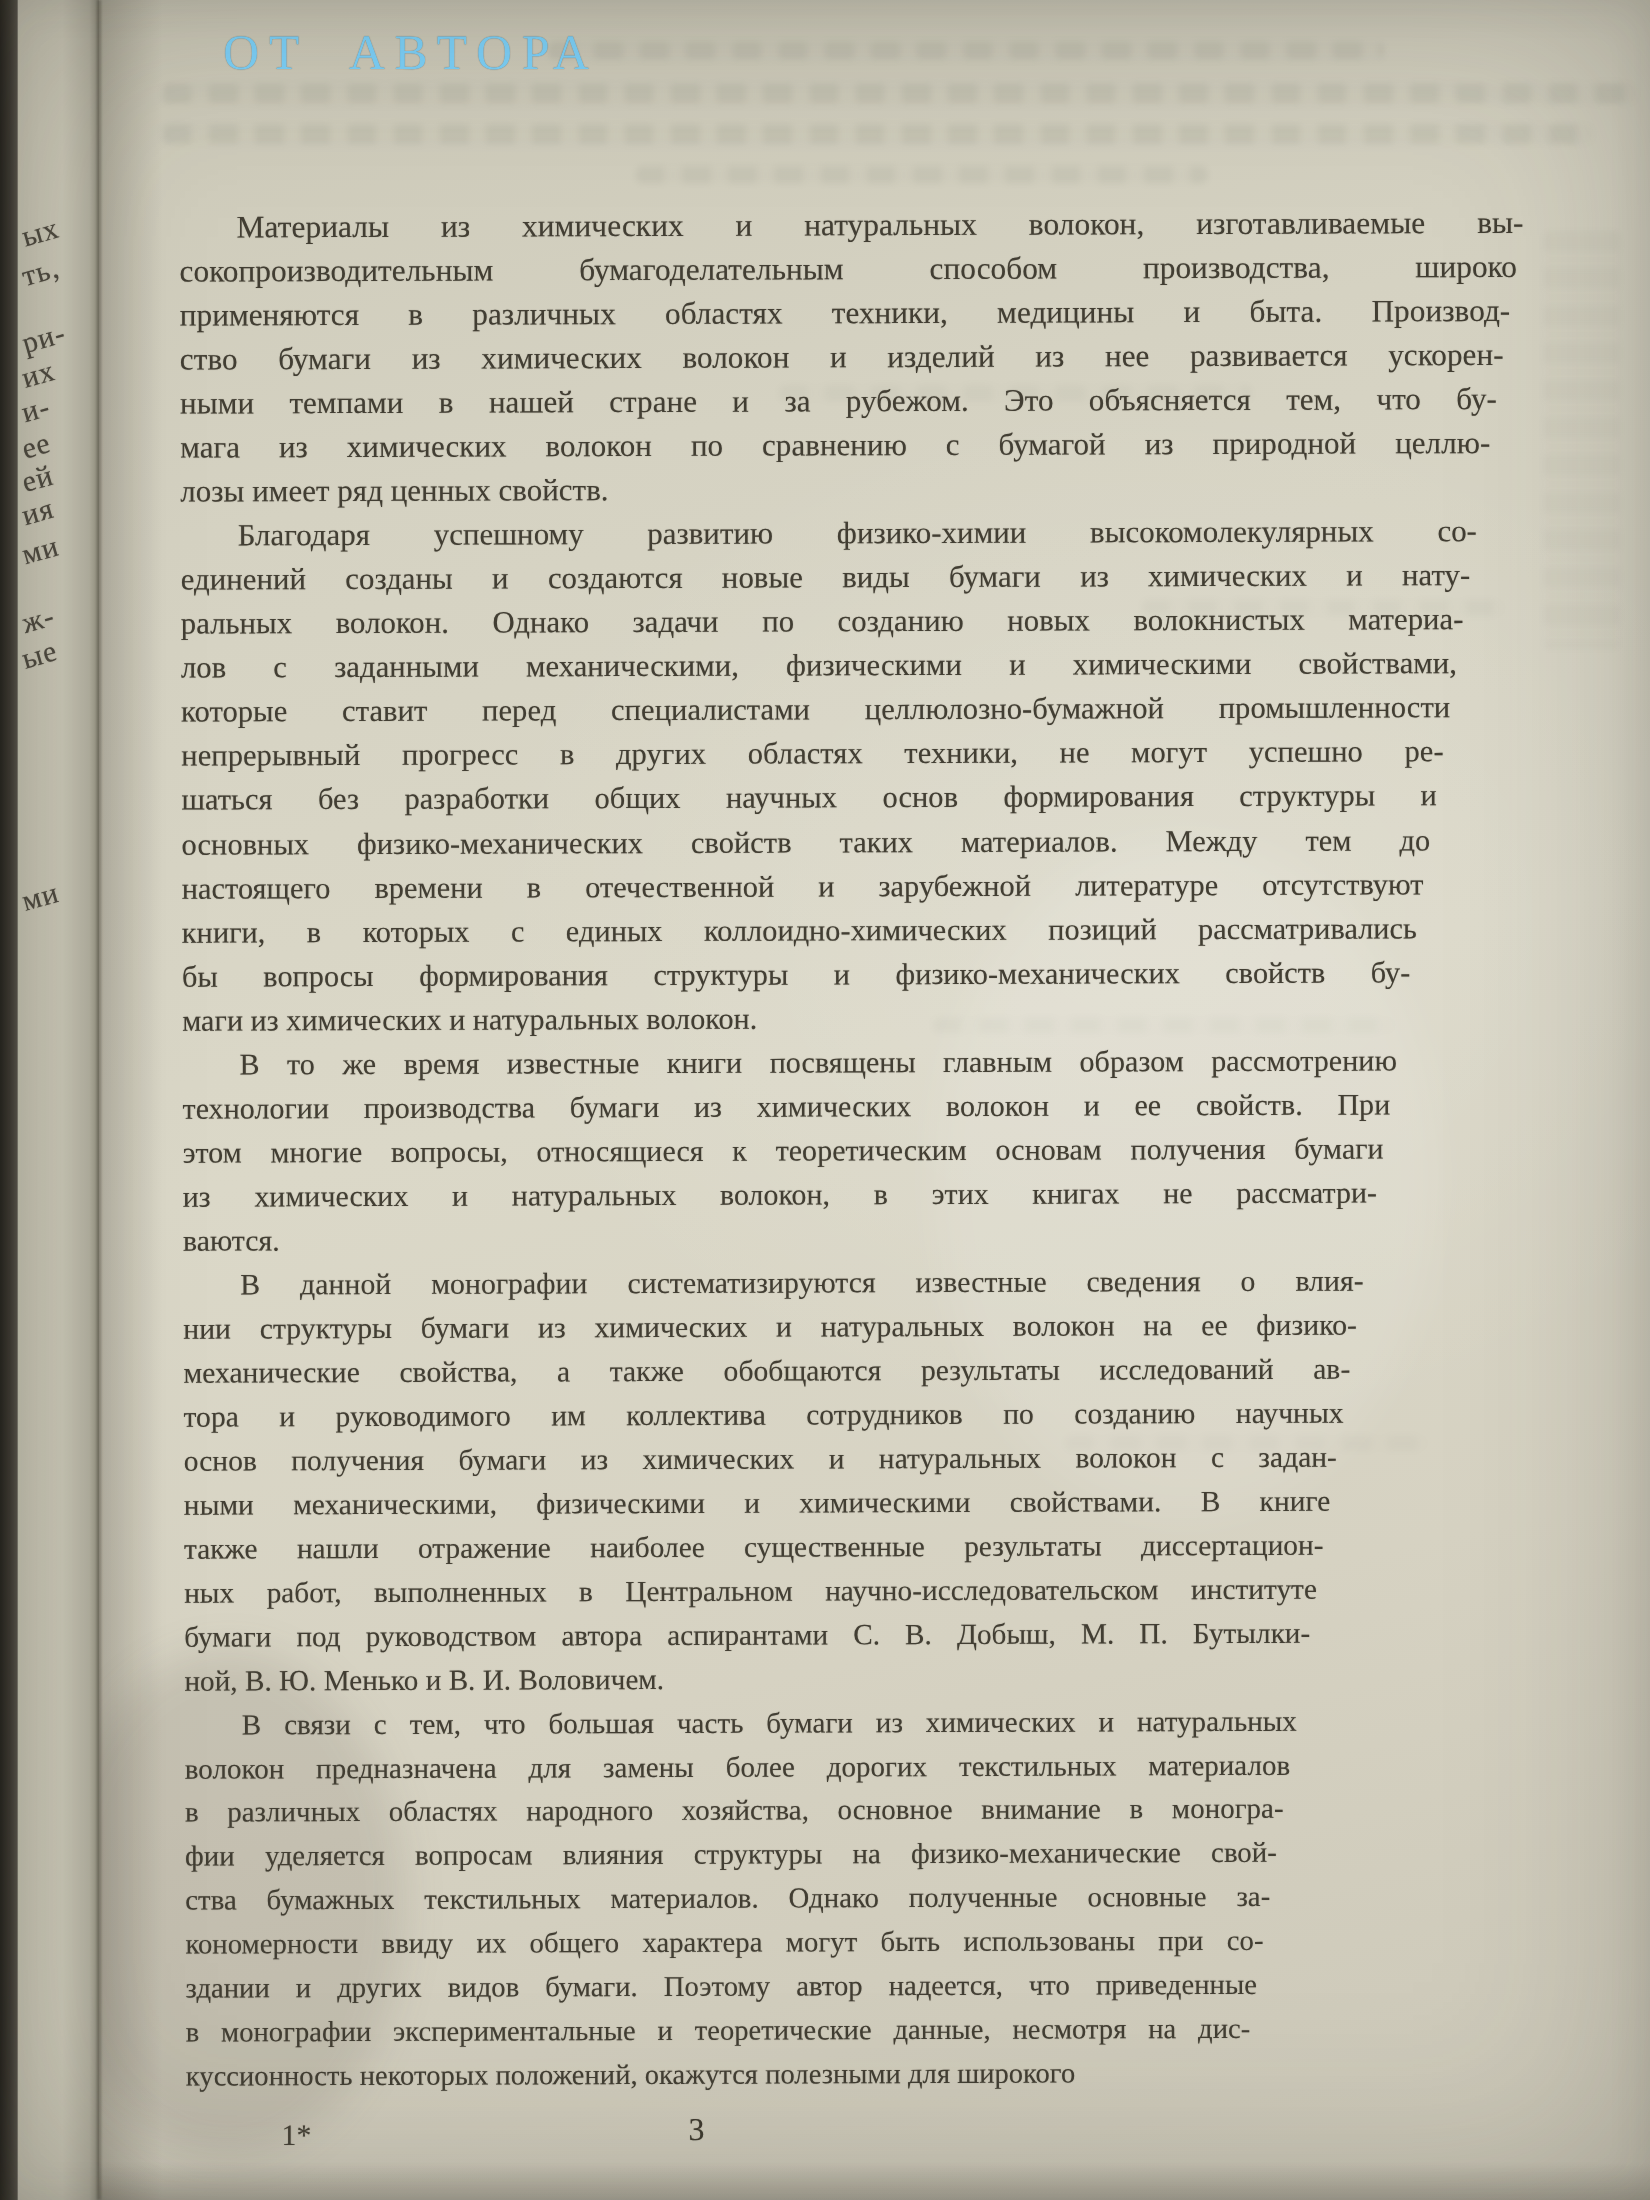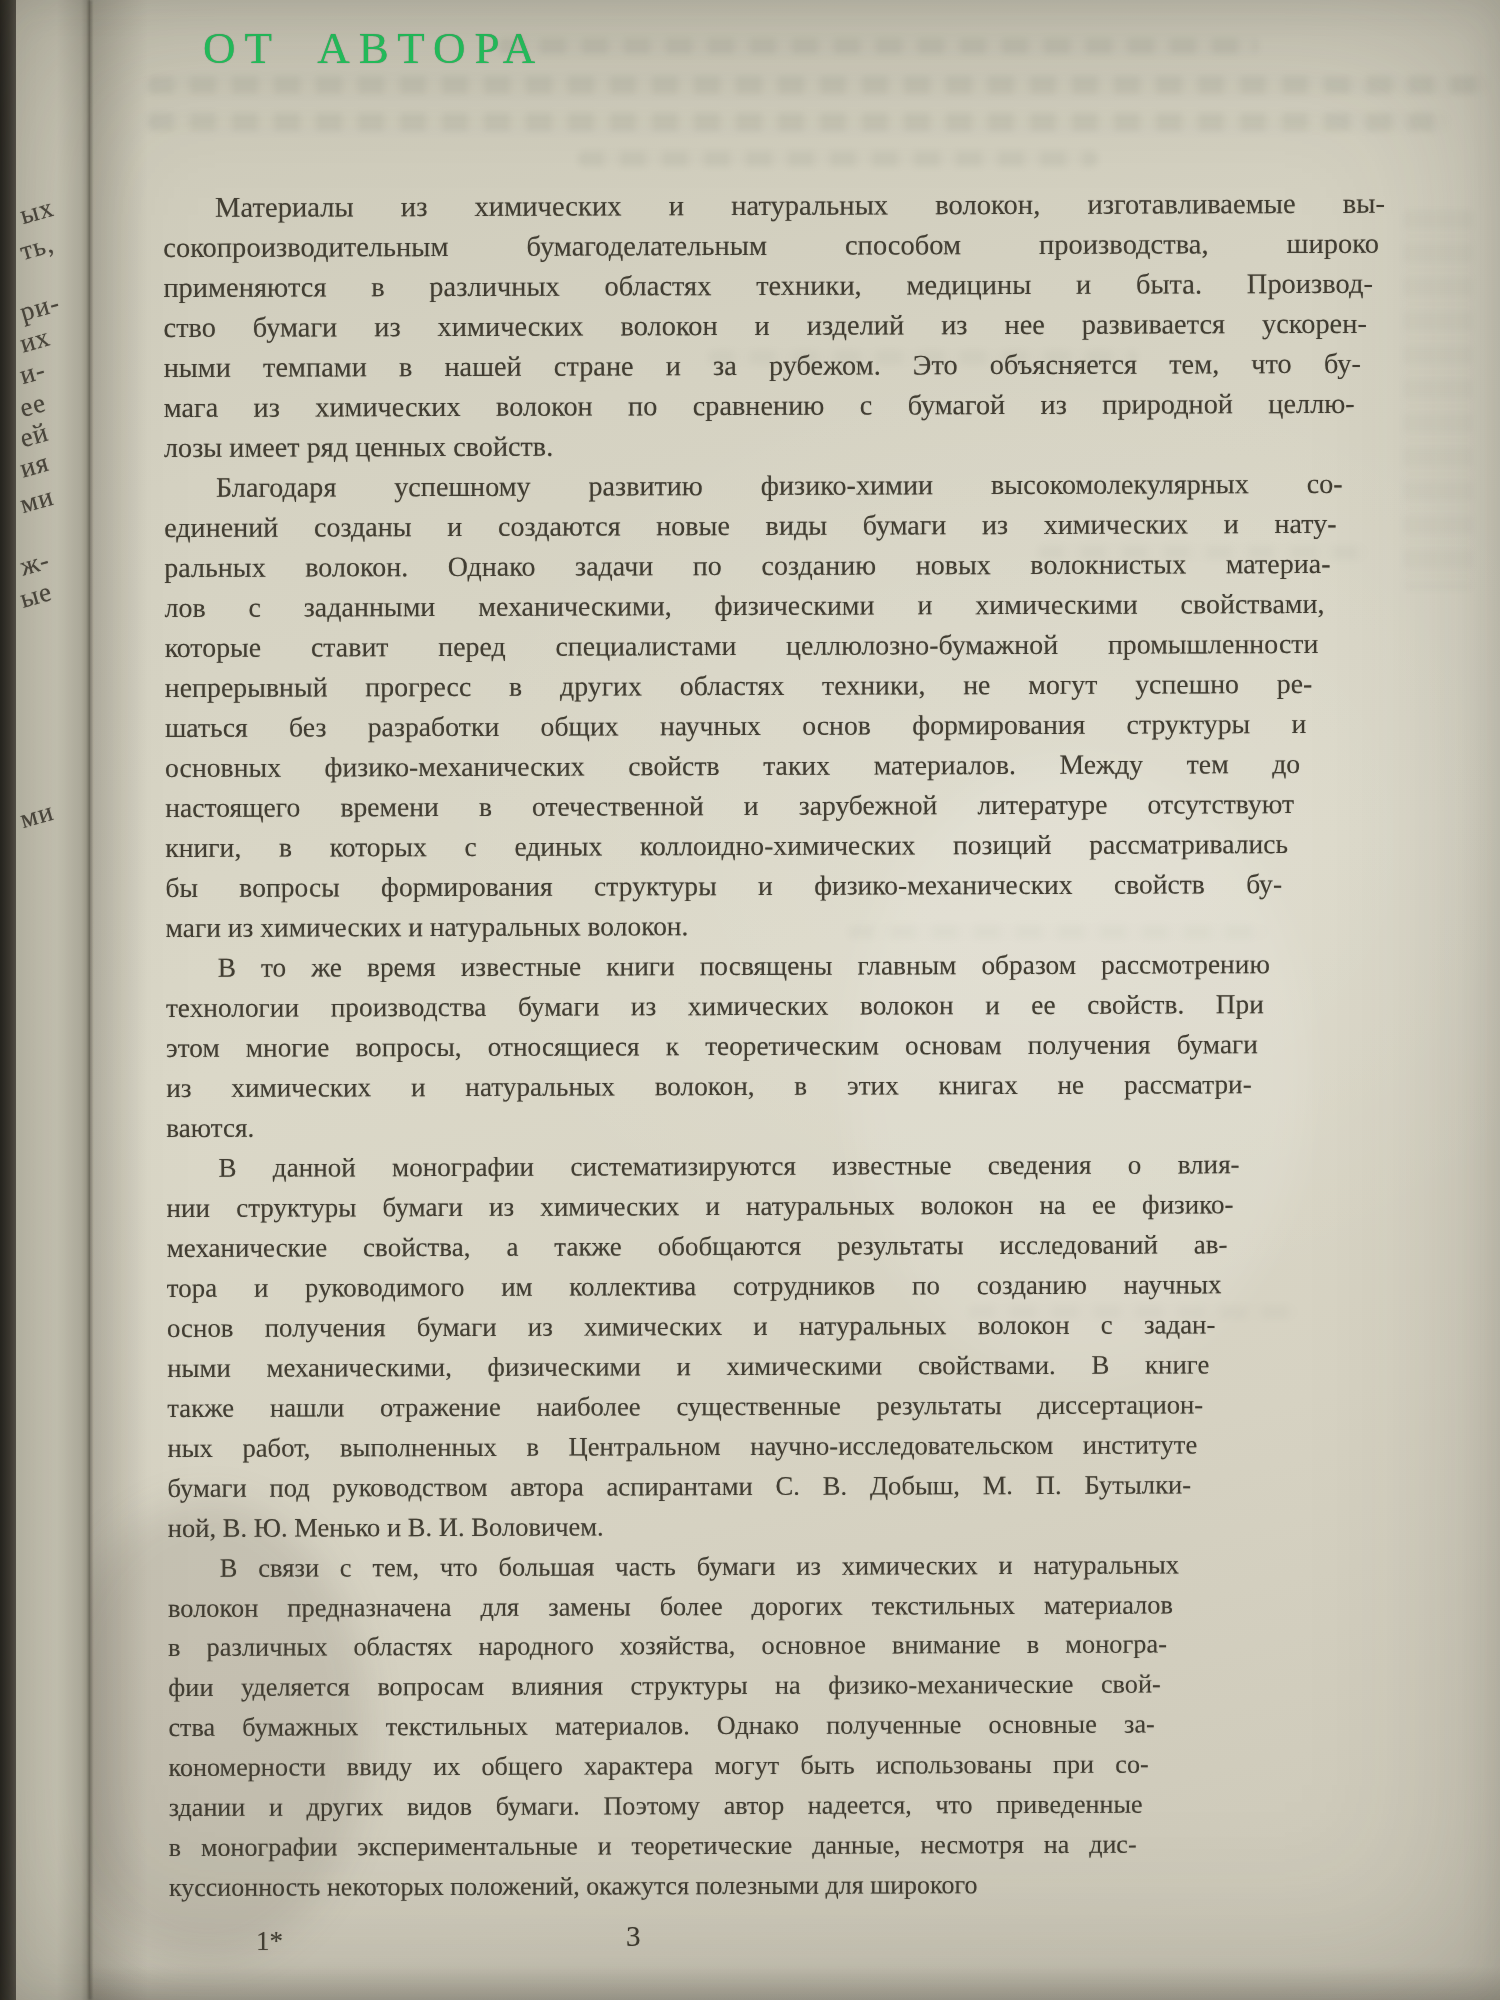--- a/index.html
+++ b/index.html
@@ -31,21 +31,21 @@
     background:linear-gradient(0deg,rgba(60,56,46,.22),rgba(60,56,46,0));}
 
   
   .ghost{position:absolute;filter:blur(3px);opacity:.5;border-radius:6px;
     background:repeating-linear-gradient(90deg,rgba(105,112,100,.24) 0 26px,rgba(105,112,100,.05) 26px 42px);}
   .ghost.vert{background:repeating-linear-gradient(180deg,rgba(105,112,100,.16) 0 18px,rgba(105,112,100,.04) 18px 34px);}
 
   .blotch{position:absolute;border-radius:50%;filter:blur(18px);}
 
   
-  .title{position:absolute;left:203px;top:22px;font-size:45px;color:#22c55e;
+  .title{position:absolute;left:203px;top:22px;font-size:45px;color:#7dd3fc;
     letter-spacing:9px;word-spacing:16px;
     text-shadow:0 0 1px rgba(55,50,40,.55);}
 
   
   .text-block{position:absolute;left:163px;top:188px;transform:rotate(-0.2deg);
     transform-origin:left top;color:#423e33;}
   .pline{height:40px;line-height:40px;overflow:hidden;
     text-align:justify;text-align-last:justify;
     text-shadow:0 0 1px rgba(62,58,47,.45);}
   .pline.first{text-indent:52px;}

